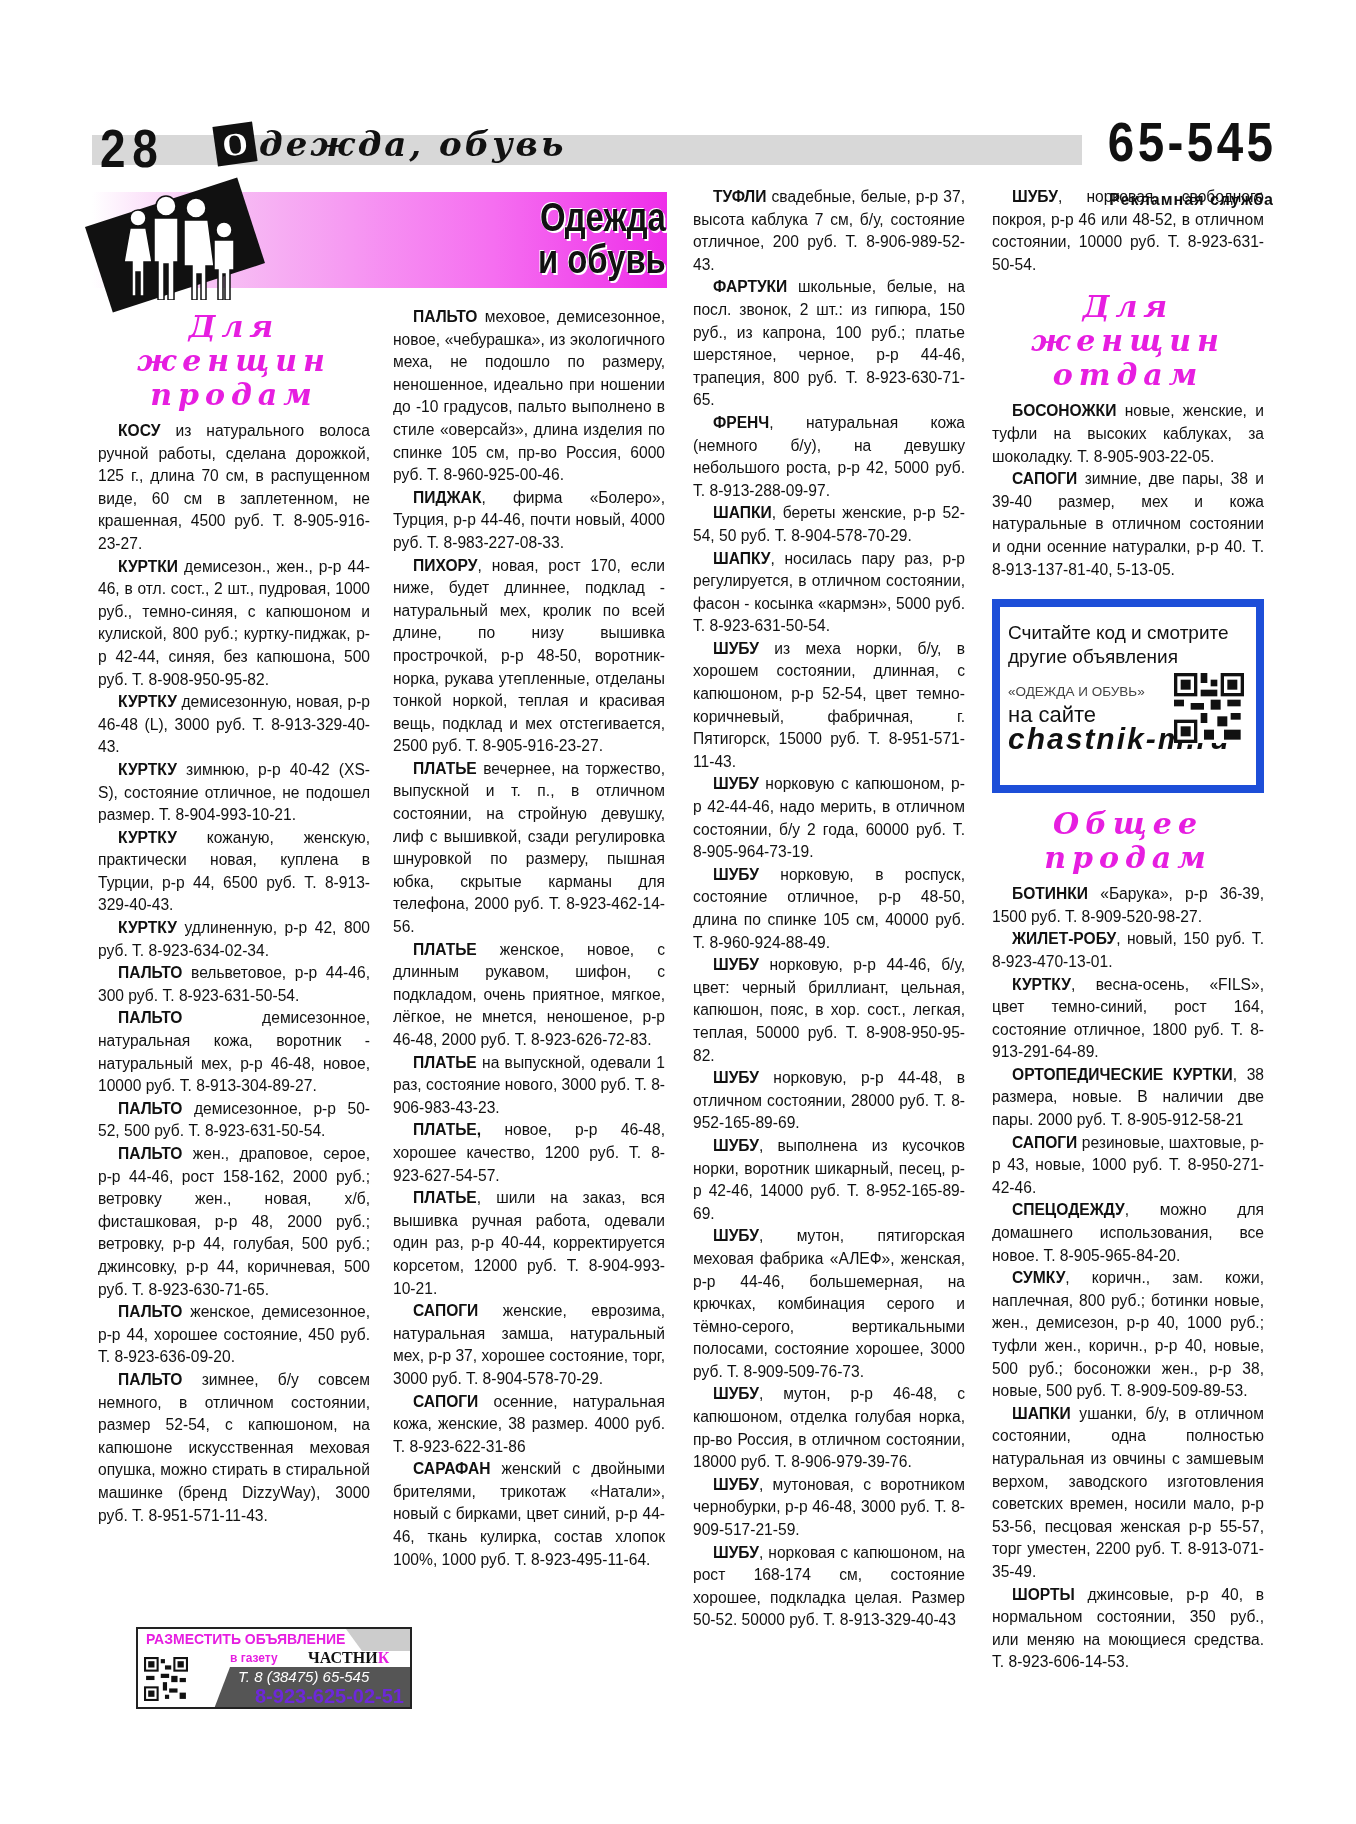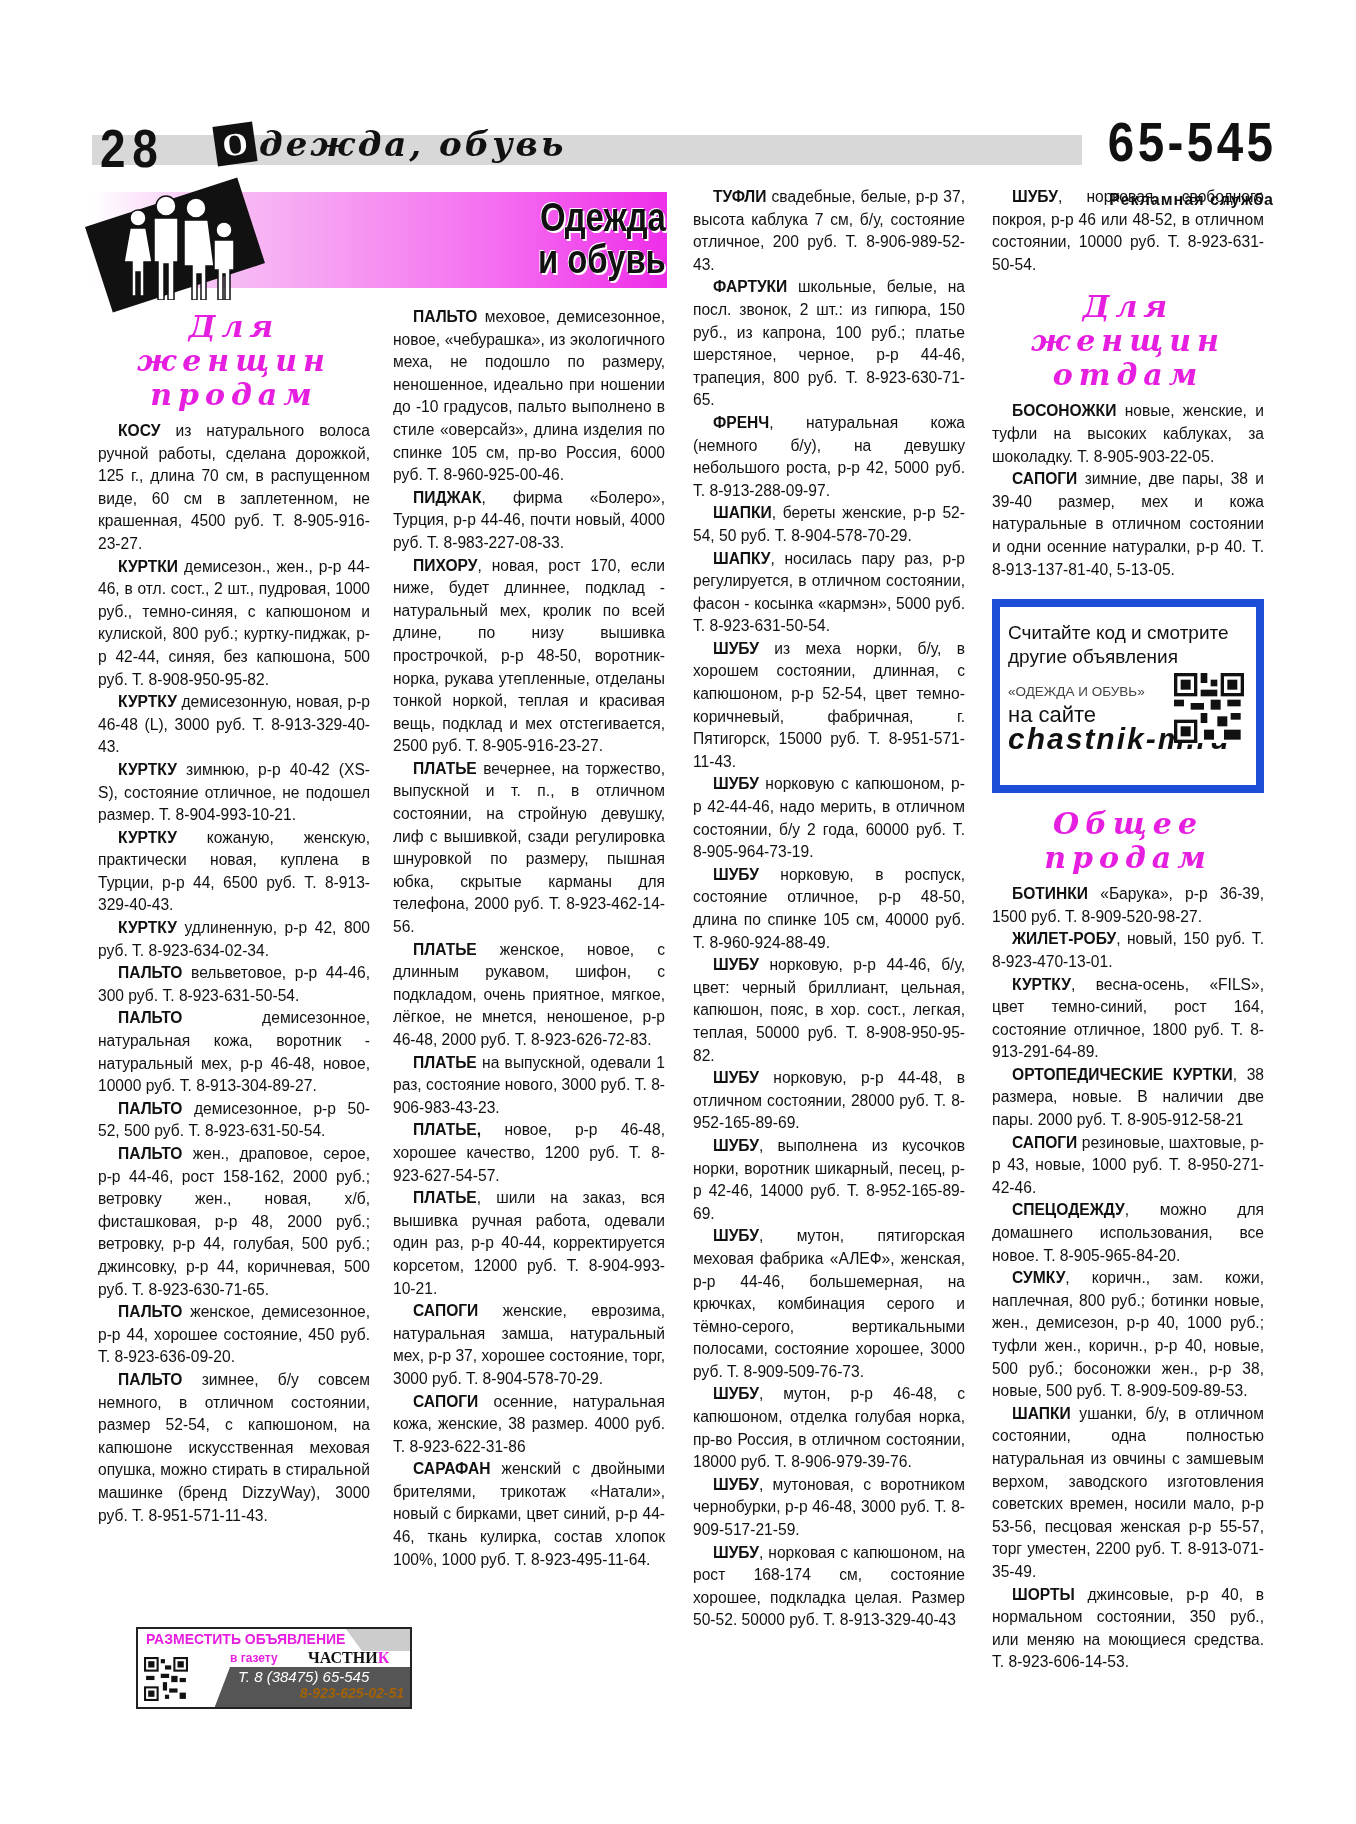--- a/index.html
+++ b/index.html
@@ -34,21 +34,21 @@
   .qr-code { position:absolute; right:12px; top:66px; width:70px; height:70px; }
 
   .place-ad { position:absolute; left:98px; top:1627px; width:272px; height:78px; border:2px solid #222; background:#fff; overflow:hidden;margin-left:38px; }
   .place-ad-title { position:absolute; left:8px; top:2px; color:#e61ee0; font-weight:bold; font-size:14px; }
   .place-ad-gray { position:absolute; right:0; top:0; width:80px; height:22px; background:#ccc; clip-path:polygon(20% 0,100% 0,100% 100%,40% 100%); }
   .place-ad-sub { position:absolute; left:92px; top:22px; color:#e61ee0; font-weight:bold; font-size:12px; }
   .place-ad-logo { position:absolute; left:170px; top:20px; font-family:"Liberation Serif", serif; font-weight:bold; font-size:16px; }
   .place-ad-logo .k { color:#e61ee0; }
   .place-ad-dark { position:absolute; left:76px; top:38px; width:200px; height:42px; background:#555; clip-path:polygon(8% 0,100% 0,100% 100%,0 100%); }
   .place-ad-phone1 { position:absolute; left:100px; top:39px; color:#fff; font-style:italic; font-size:15px; }
-  .place-ad-phone2 { position:absolute; right:6px; top:56px; color:#a16207; font-style:italic; font-weight:bold; font-size:14px; }
+  .place-ad-phone2 { position:absolute; right:6px; top:56px; color:#6d28d9; font-weight:bold; font-size:20px; }
   .place-ad-qr { position:absolute; left:6px; top:28px; width:44px; height:44px; }
 </style>
 </head>
 <body>
 
 <div class="header-bar"></div>
 <div class="page-num">28</div>
 <div class="section-title">
   <div class="o-box">О</div>
   <span class="section-title-text">дежда, обувь</span>

